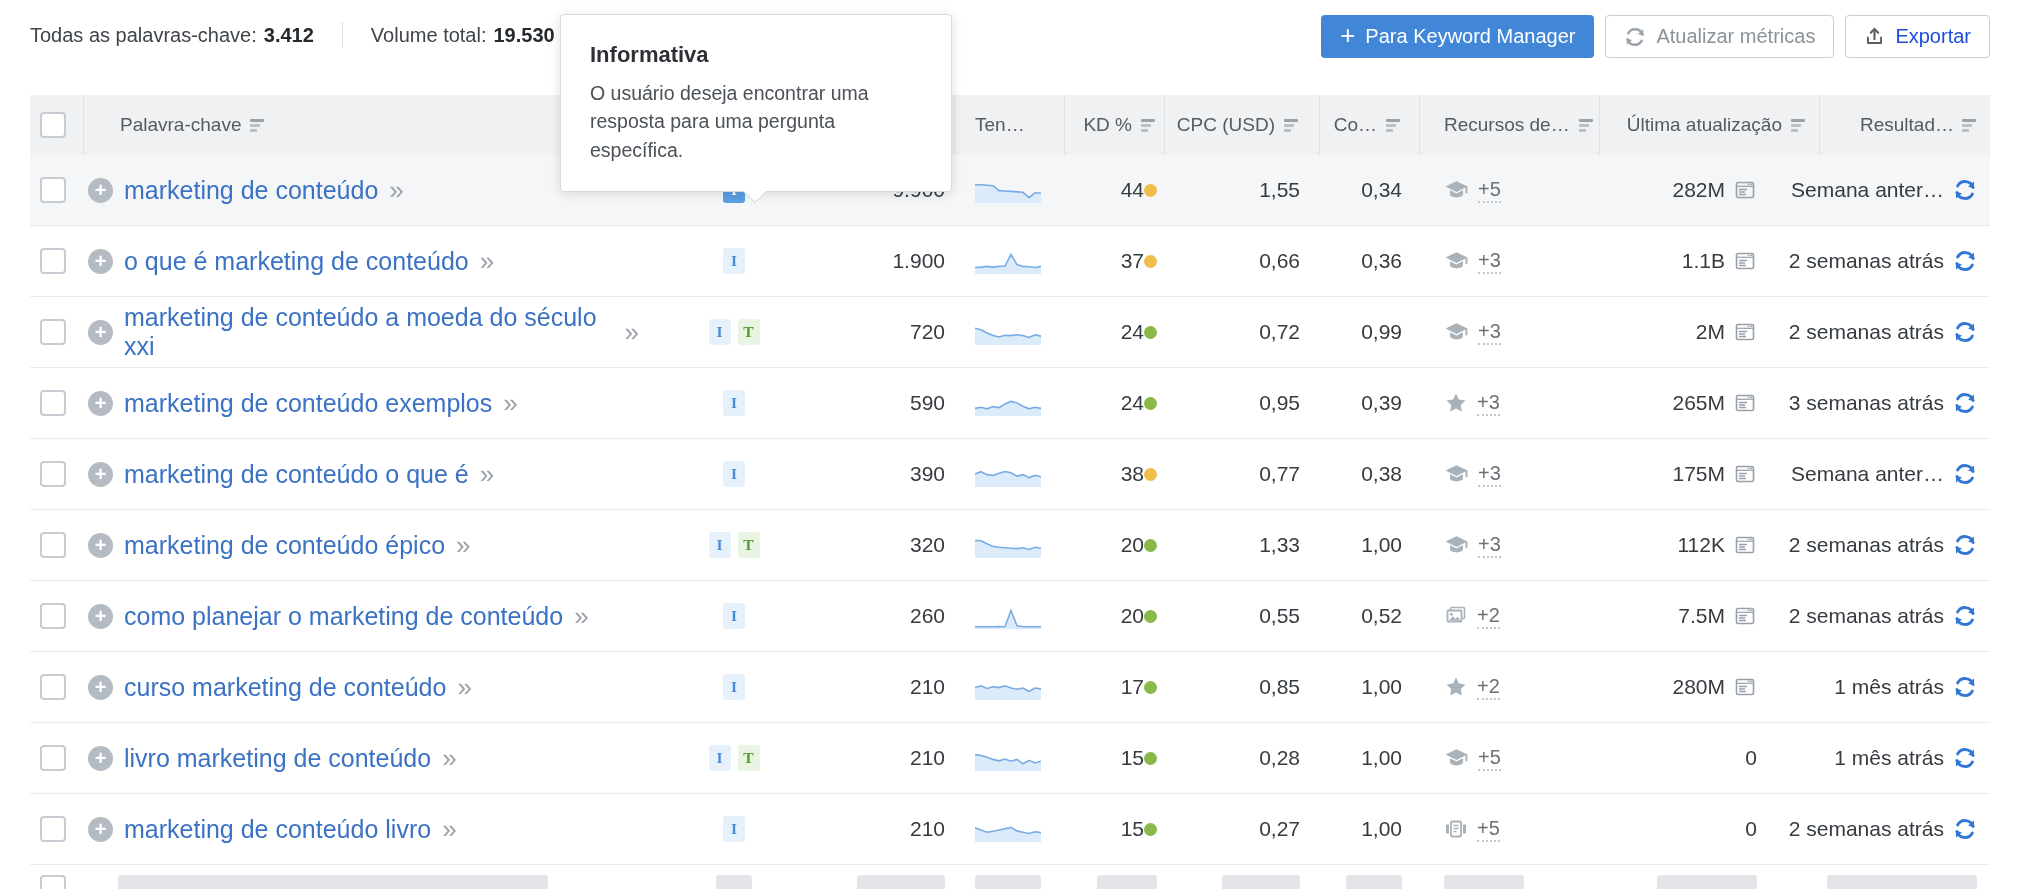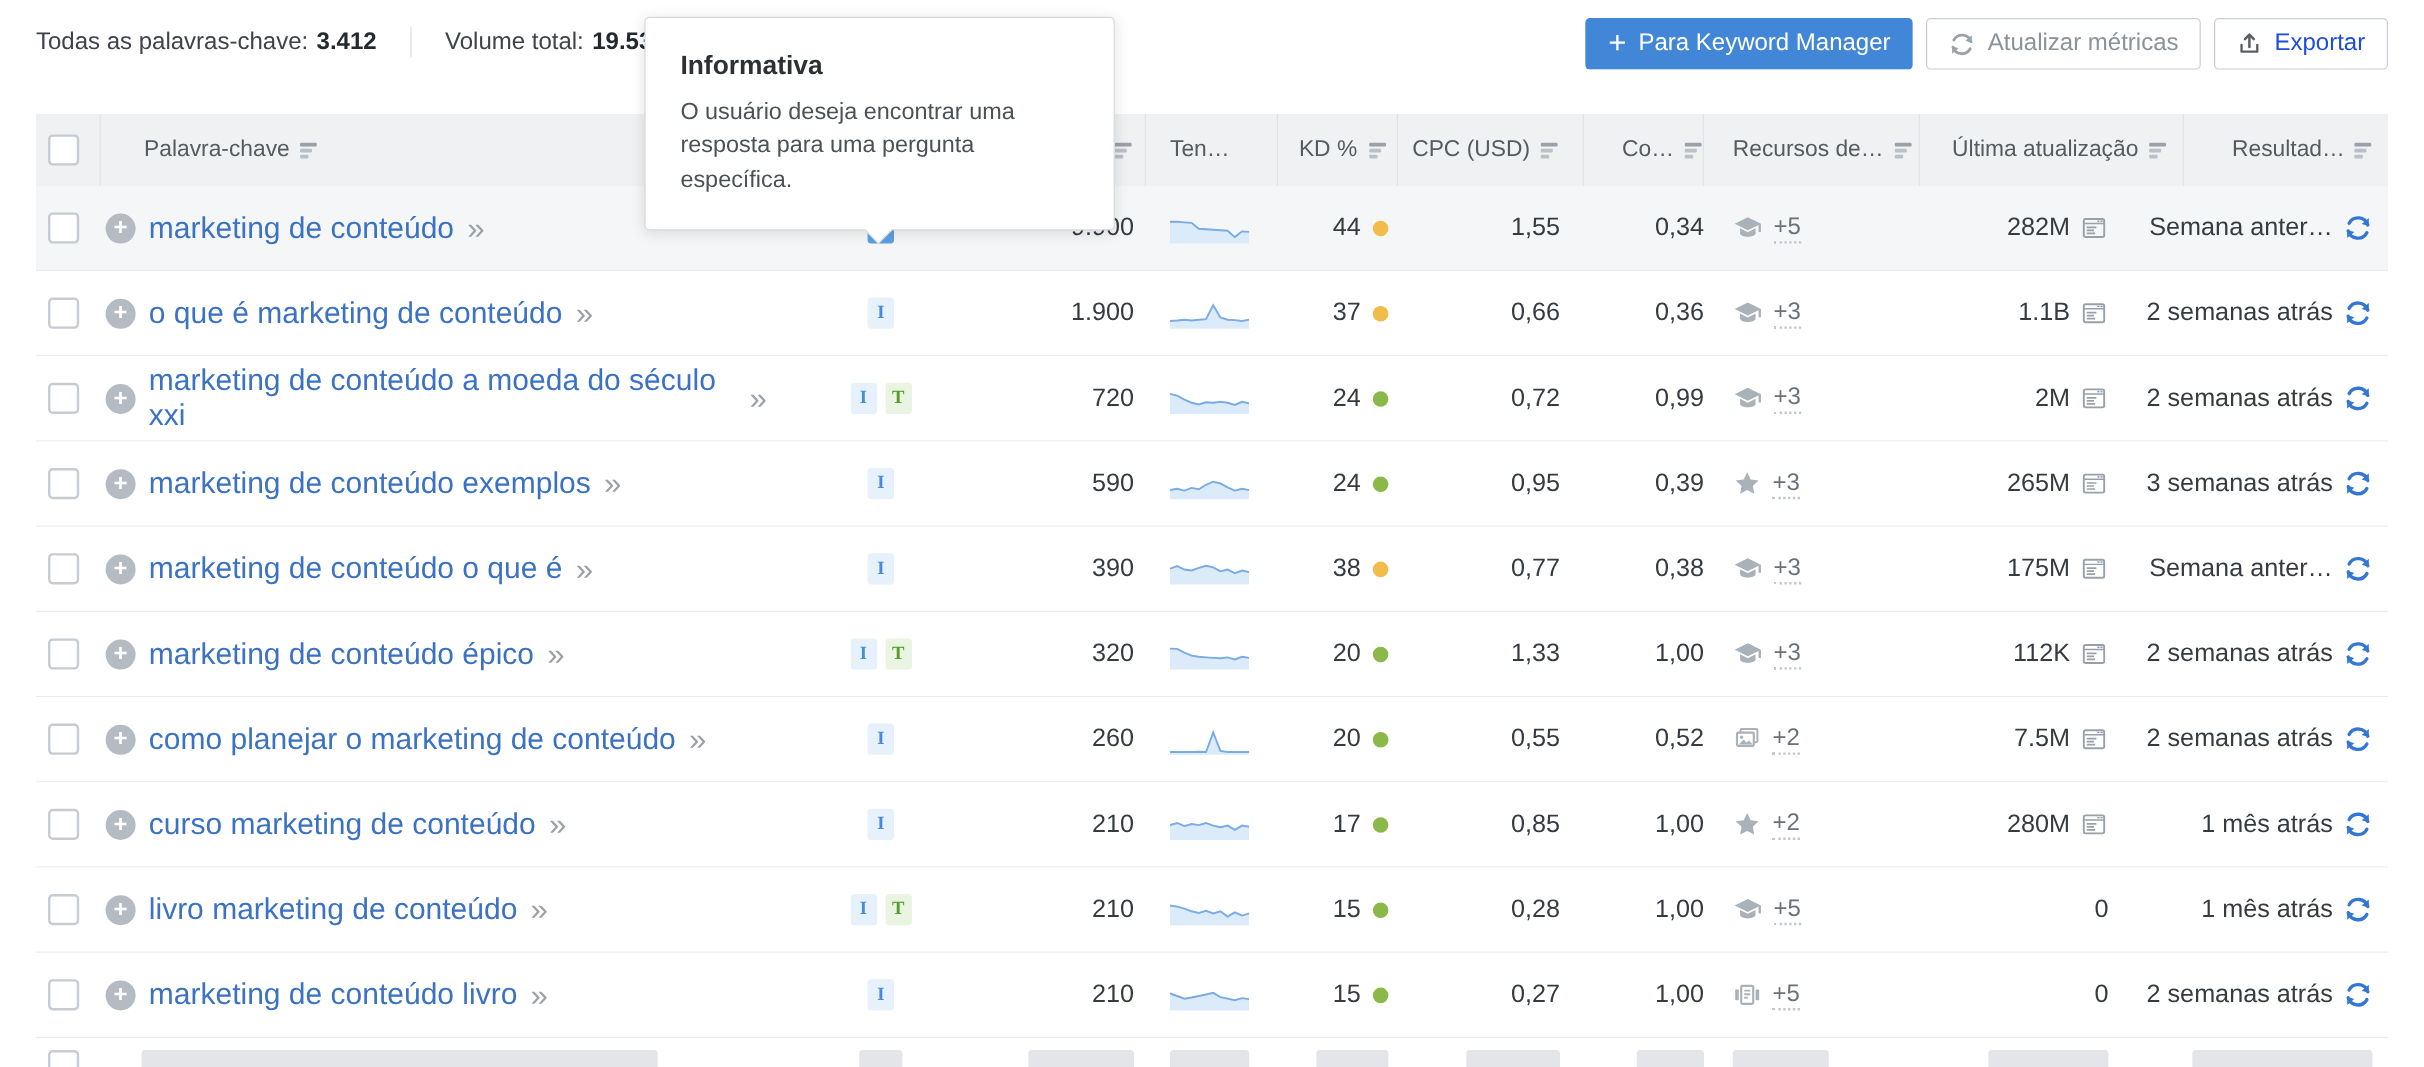--- a/index.html
+++ b/index.html
@@ -16,21 +16,21 @@
   .btn { height: 43px; display: flex; align-items: center; gap: 10px; border-radius: 4px;
     font-size: 20px; padding: 0 18px; cursor: pointer; border: 1px solid transparent; }
   .btn-primary { background: var(--accent_blue, #4186d7); color: #fff; }
   .btn-primary .plus-glyph { font-size: 26px; font-weight: 400; line-height: 1; margin-top: -3px; }
   .btn-secondary { background: #fff; border-color: #c9ced4; color: #1d4ed8; }
   .btn-secondary.muted { color: #8a929a; }
   .btn-secondary.muted svg { color: #9aa2aa; }
   .btn-secondary svg { color: #585f66; }
 
   
-  .tooltip { position: absolute; left: 537px; top: 14px; width: 392px; min-height: 148px;
+  .tooltip { position: absolute; left: 560px; top: 14px; width: 392px; min-height: 148px;
     background: #fff; border: 1px solid #d8dadc; border-radius: 4px; z-index: 30;
     box-shadow: 0 2px 12px rgba(0,0,0,.12); padding: 27px 29px; }
   .tooltip-title { font-size: 22px; font-weight: 700; color: #2d3136; margin-bottom: 11px; }
   .tooltip-body { font-size: 19.5px; color: #4b5157; line-height: 1.45; }
   .tooltip-arrow { position: absolute; left: 186px; bottom: -9px; width: 16px; height: 16px;
     background: #fff; transform: rotate(45deg);
     border-right: 1px solid #d8dadc; border-bottom: 1px solid #d8dadc; }
 
   
   .table { position: absolute; top: 95px; left: 30px; width: 1960px; }
@@ -41,23 +41,23 @@
   .trow { display: flex; height: 71px; border-bottom: 1px solid #e9ebee; align-items: center; background: #fff; }
   .trow.highlight { background: var(--row_highlight, #f4f6f7); }
   .cell { height: 71px; display: flex; align-items: center; font-size: 21px; }
 
   
   .c-check   { width: 54px;  padding-left: 10px; }
   .c-keyword { width: 555px; }
   .c-intent  { width: 190px; justify-content: center; }
   .c-volume  { width: 126px; justify-content: flex-end; padding-right: 10px; }
   .c-trend   { width: 110px; padding-left: 20px; }
-  .c-kd      { width: 100px; justify-content: flex-end; padding-right: 8px; gap: 10px; }
+  .c-kd      { width: 100px; justify-content: flex-end; padding-right: 8px; }
   .c-cpc     { width: 155px; justify-content: flex-end; padding-right: 20px; }
-  .c-com     { width: 100px; justify-content: flex-end; }
+  .c-com     { width: 100px; justify-content: flex-end; padding-right: 18px; }
   .c-res     { width: 180px; padding-left: 24px; gap: 9px; }
   .c-results { width: 170px; justify-content: flex-end; padding-right: 13px; gap: 8px; }
   .c-updated { width: 220px; justify-content: flex-end; padding-right: 13px; gap: 9px; }
   .hcell.c-keyword { padding-left: 36px; }
 
   .checkbox { width: 26px; height: 26px; border: 2px solid #c6ccd2; border-radius: 4px; background: #fff; display: inline-block; cursor: pointer; }
 
   .sort-icon { display: inline-flex; flex-direction: column; gap: 2px; width: 15px; }
   .sort-icon i { display: block; height: 3px; background: #bac0c7; border-radius: 1px; }
   .sort-icon i:nth-child(1) { width: 14px; background: #9aa1a9; }

